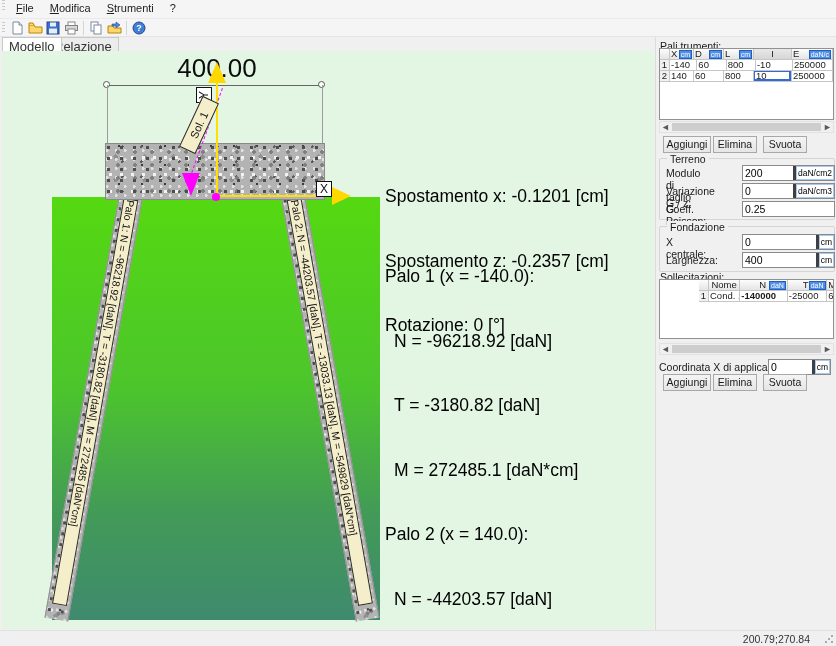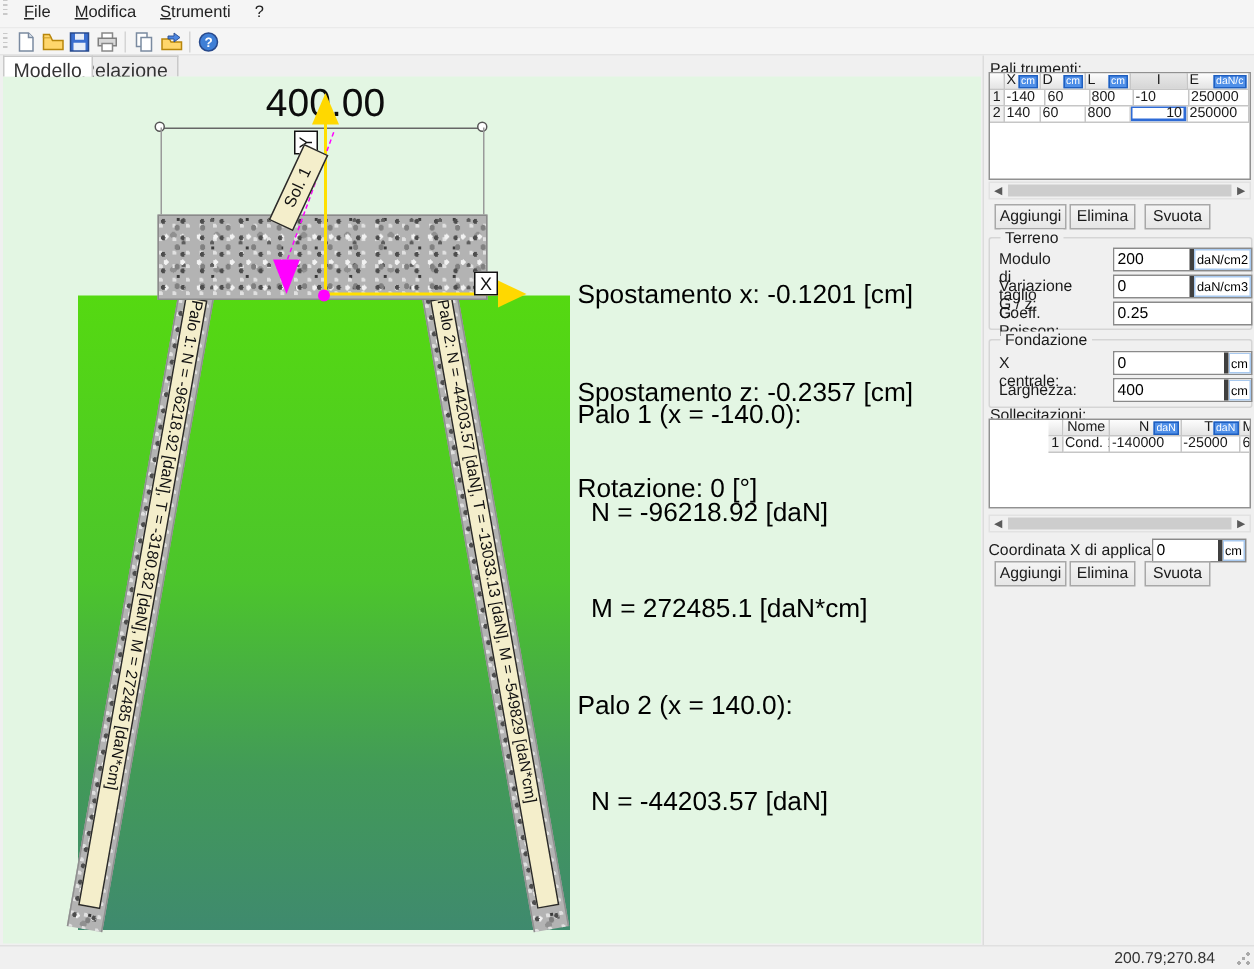--- a/index.html
+++ b/index.html
@@ -60,21 +60,21 @@
   #panel { position:absolute; left:655px; top:37px; width:181px; height:593px; background:#f0f0f0; border-left:1px solid #dcdcdc; font-size:10.5px; color:#1a1a1a; }
   .ptitle { position:absolute; left:4px; font-size:10.5px; }
   .grid { position:absolute; left:3px; width:175px; background:#fff; border:1px solid #919191; }
   .grow { display:flex; height:11px; line-height:10px; font-size:9.5px; }
   .gcell { border-right:1px solid #c6c6c6; border-bottom:1px solid #c6c6c6; padding:0 1px; overflow:hidden; white-space:nowrap; }
   .ghead .gcell { background:linear-gradient(#fdfdfd,#e4e4e4); display:flex; justify-content:space-between; align-items:center; }
   .ghead .gcell.pressed { background:linear-gradient(#e8e8e8,#d6d6d6); }
   .rowhdr { background:#f0f0f0; width:10px; text-align:center; flex:none; }
   .unittag { background:#4f8fe8; border:1px solid #1f5fc0; color:#fff; font-size:7px; line-height:7px; padding:0 1px; }
   .unittag:empty { display:none; }
-  .editcell { border:2px solid #2e6bd6; background:#fff; height:11px; margin:-1px 0 0 -1px; line-height:8px; padding:0 1px;text-align:right; }
+  .editcell { border:2px solid #2e6bd6; background:#fff; height:11px; margin:-1px 0 0 -1px; line-height:8px; padding:0 1px; }
   .hscroll { position:absolute; left:3px; width:175px; height:12px; background:#f0f0f0; border:1px solid #e2e2e2; display:flex; align-items:center; }
   .sarrow { width:11px; height:10px; color:#5a5a5a; font-size:9px; text-align:center; line-height:10px; flex:none; }
   .sthumb { height:8px; background:#cdcdcd; flex:1; margin:0 1px; }
   .btn { position:absolute; height:17px; background:linear-gradient(#f4f4f4,#e6e6e6); border:1px solid #a8a8a8; font-size:10.5px; color:#1a1a1a; text-align:center; line-height:15px; }
   .grpbox { position:absolute; left:3px; width:176px; border:1px solid #d5d5d5; border-radius:2px; }
   .grplabel { position:absolute; top:-6px; left:7px; background:#f0f0f0; padding:0 3px; font-size:10.5px; }
   .frow { position:absolute; height:16px; }
   .flabel { position:absolute; left:6px; top:2px; }
   .fbox { position:absolute; display:flex; border:1px solid #8a8a8a; background:#fff; height:16px; }
   .fbox input { border:none; outline:none; font-family:"Liberation Sans",sans-serif; font-size:10.5px; padding:1px 2px; width:100%; min-width:0; }
@@ -193,20 +193,21 @@
     <div id="origin-dot" class="abs"></div>
 
     <div class="res" style="top:92px;">
       <div>Spostamento x: -0.1201 [cm]</div>
       <div>Spostamento z: -0.2357 [cm]</div>
       <div>Rotazione: 0 [°]</div>
     </div>
     <div class="res" style="top:172px;">
       <div>Palo 1 (x = -140.0):</div>
       <div class="indent">N = -96218.92 [daN]</div>
+      <div class="indent">T = -3180.82 [daN]</div>
       <div class="indent">M = 272485.1 [daN*cm]</div>
       <div>Palo 2 (x = 140.0):</div>
       <div class="indent">N = -44203.57 [daN]</div>
       
       
     </div>
   </div>
 
   <div id="panel">
 
@@ -323,21 +324,21 @@
             <span style="margin-left:14px;">T</span>
             <span class="unittag">daN</span>
           </div>
         <div class="gcell" style="width:7px; border-right:none;">
             <span>M</span>
           </div>
       </div>
       <div class="grow">
         <div class="gcell rowhdr">1</div>
         <div class="gcell" style="width:41px;text-align:center;">Cond. 1</div>
-        <div class="gcell" style="width:63px;">-140000</div>
+        <div class="gcell" style="width:63px;font-weight:bold;">-140000</div>
         <div class="gcell" style="width:52px;">-25000</div>
         <div class="gcell" style="width:7px; border-right:none;">650</div>
       </div>
     </div>
 
     <div class="hscroll" style="top:306px;">
       <div class="sarrow">◄</div>
       <div class="sthumb"></div>
       <div class="sarrow">►</div>
     </div>

